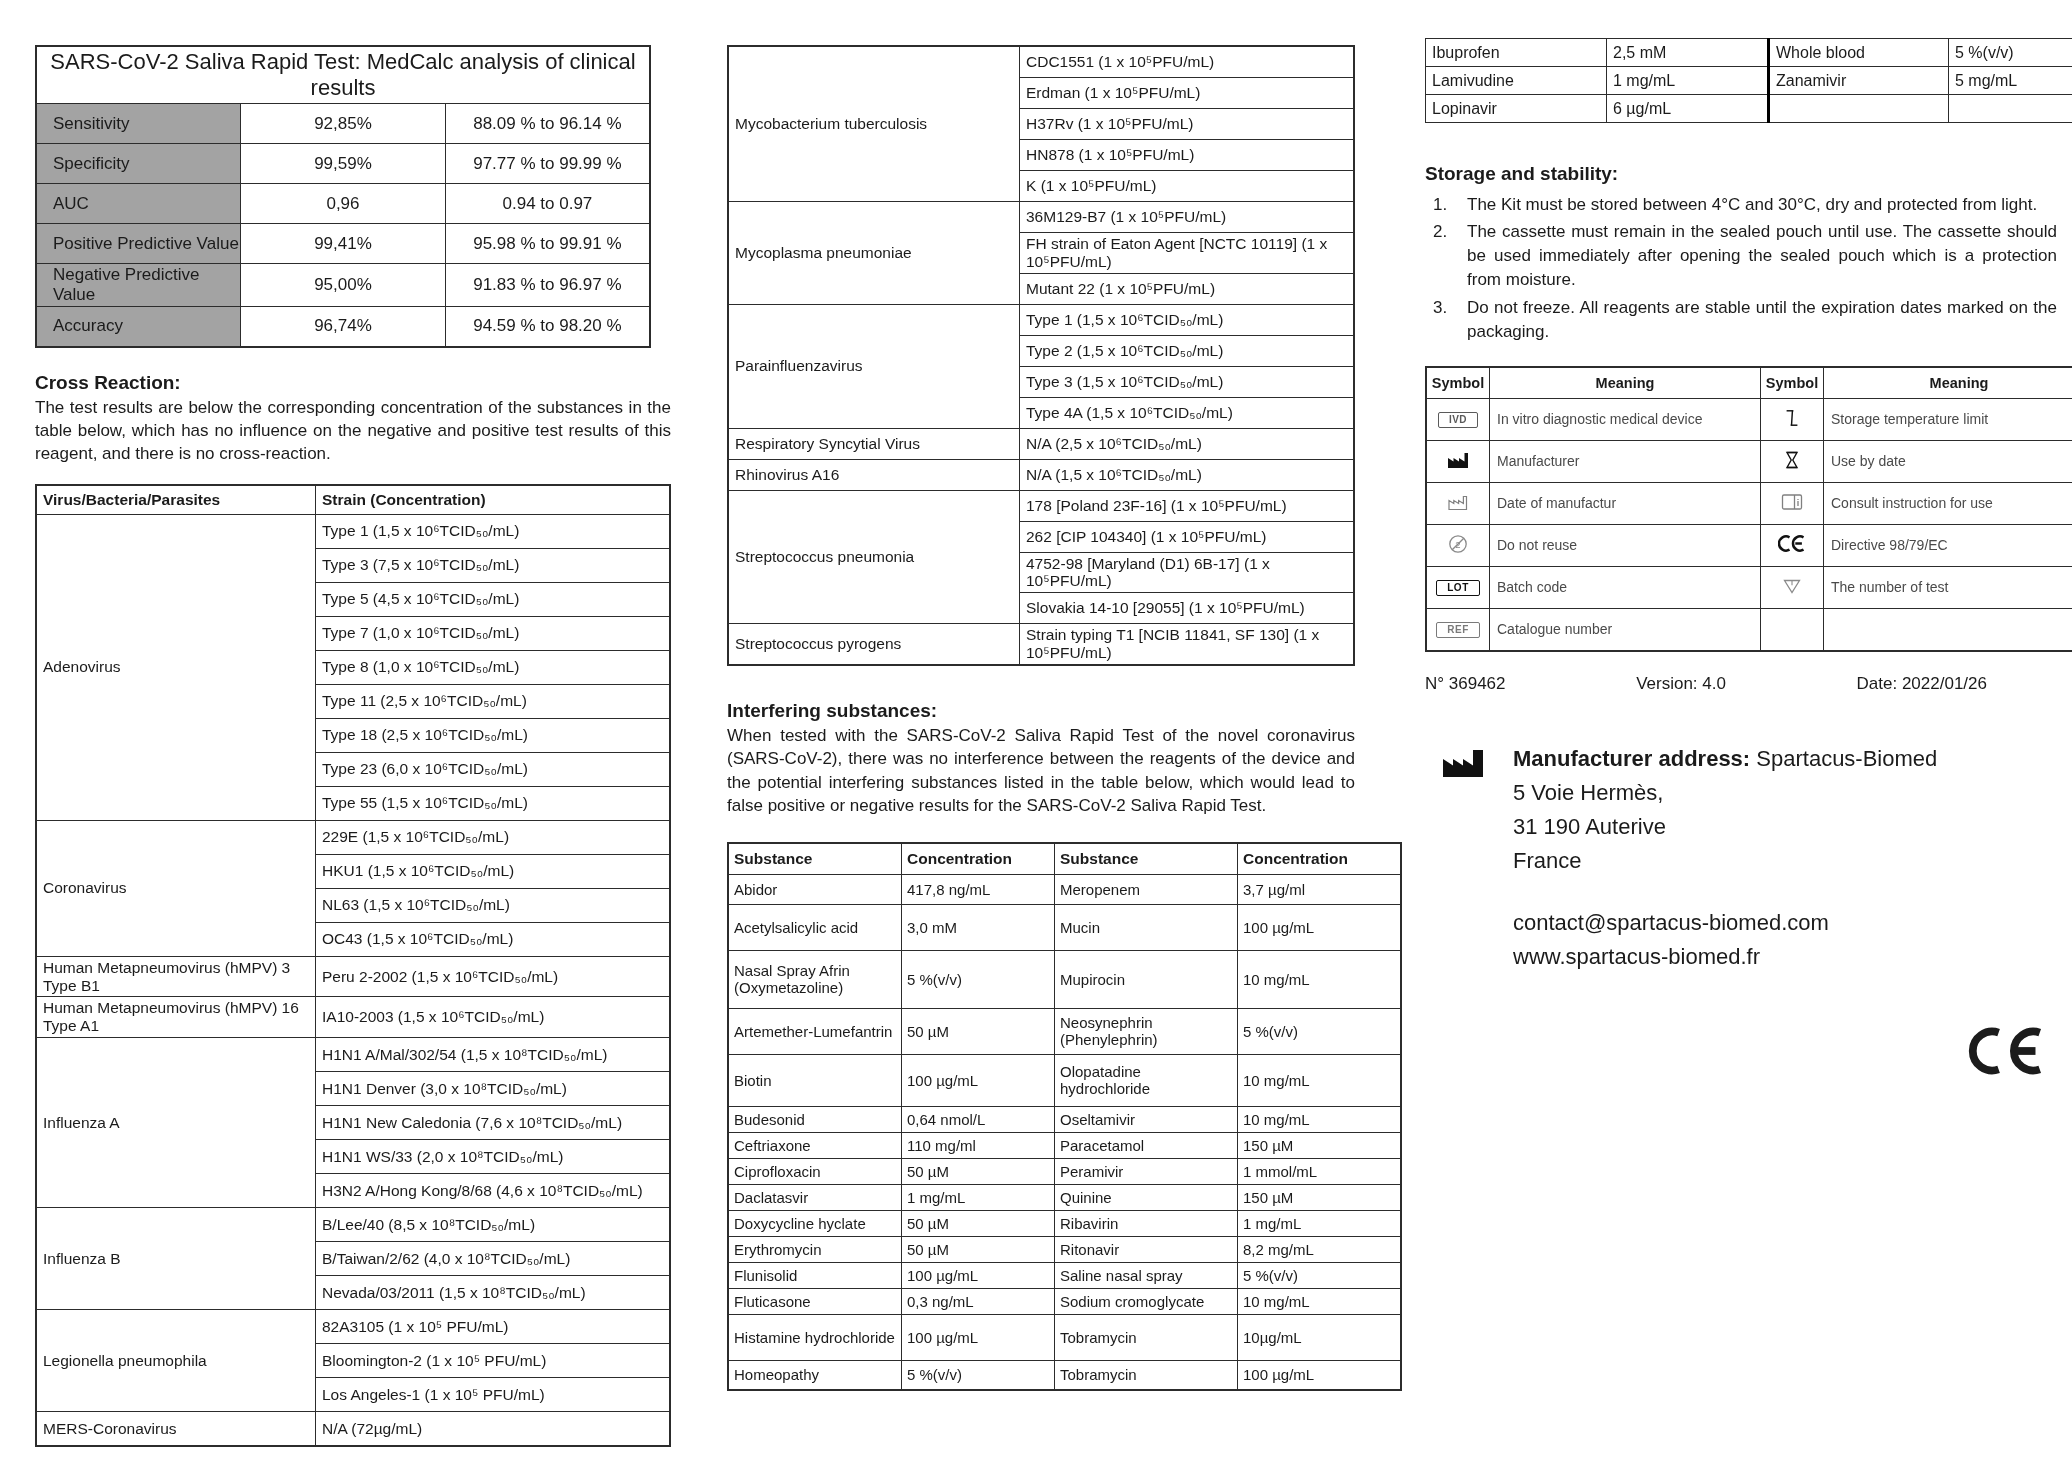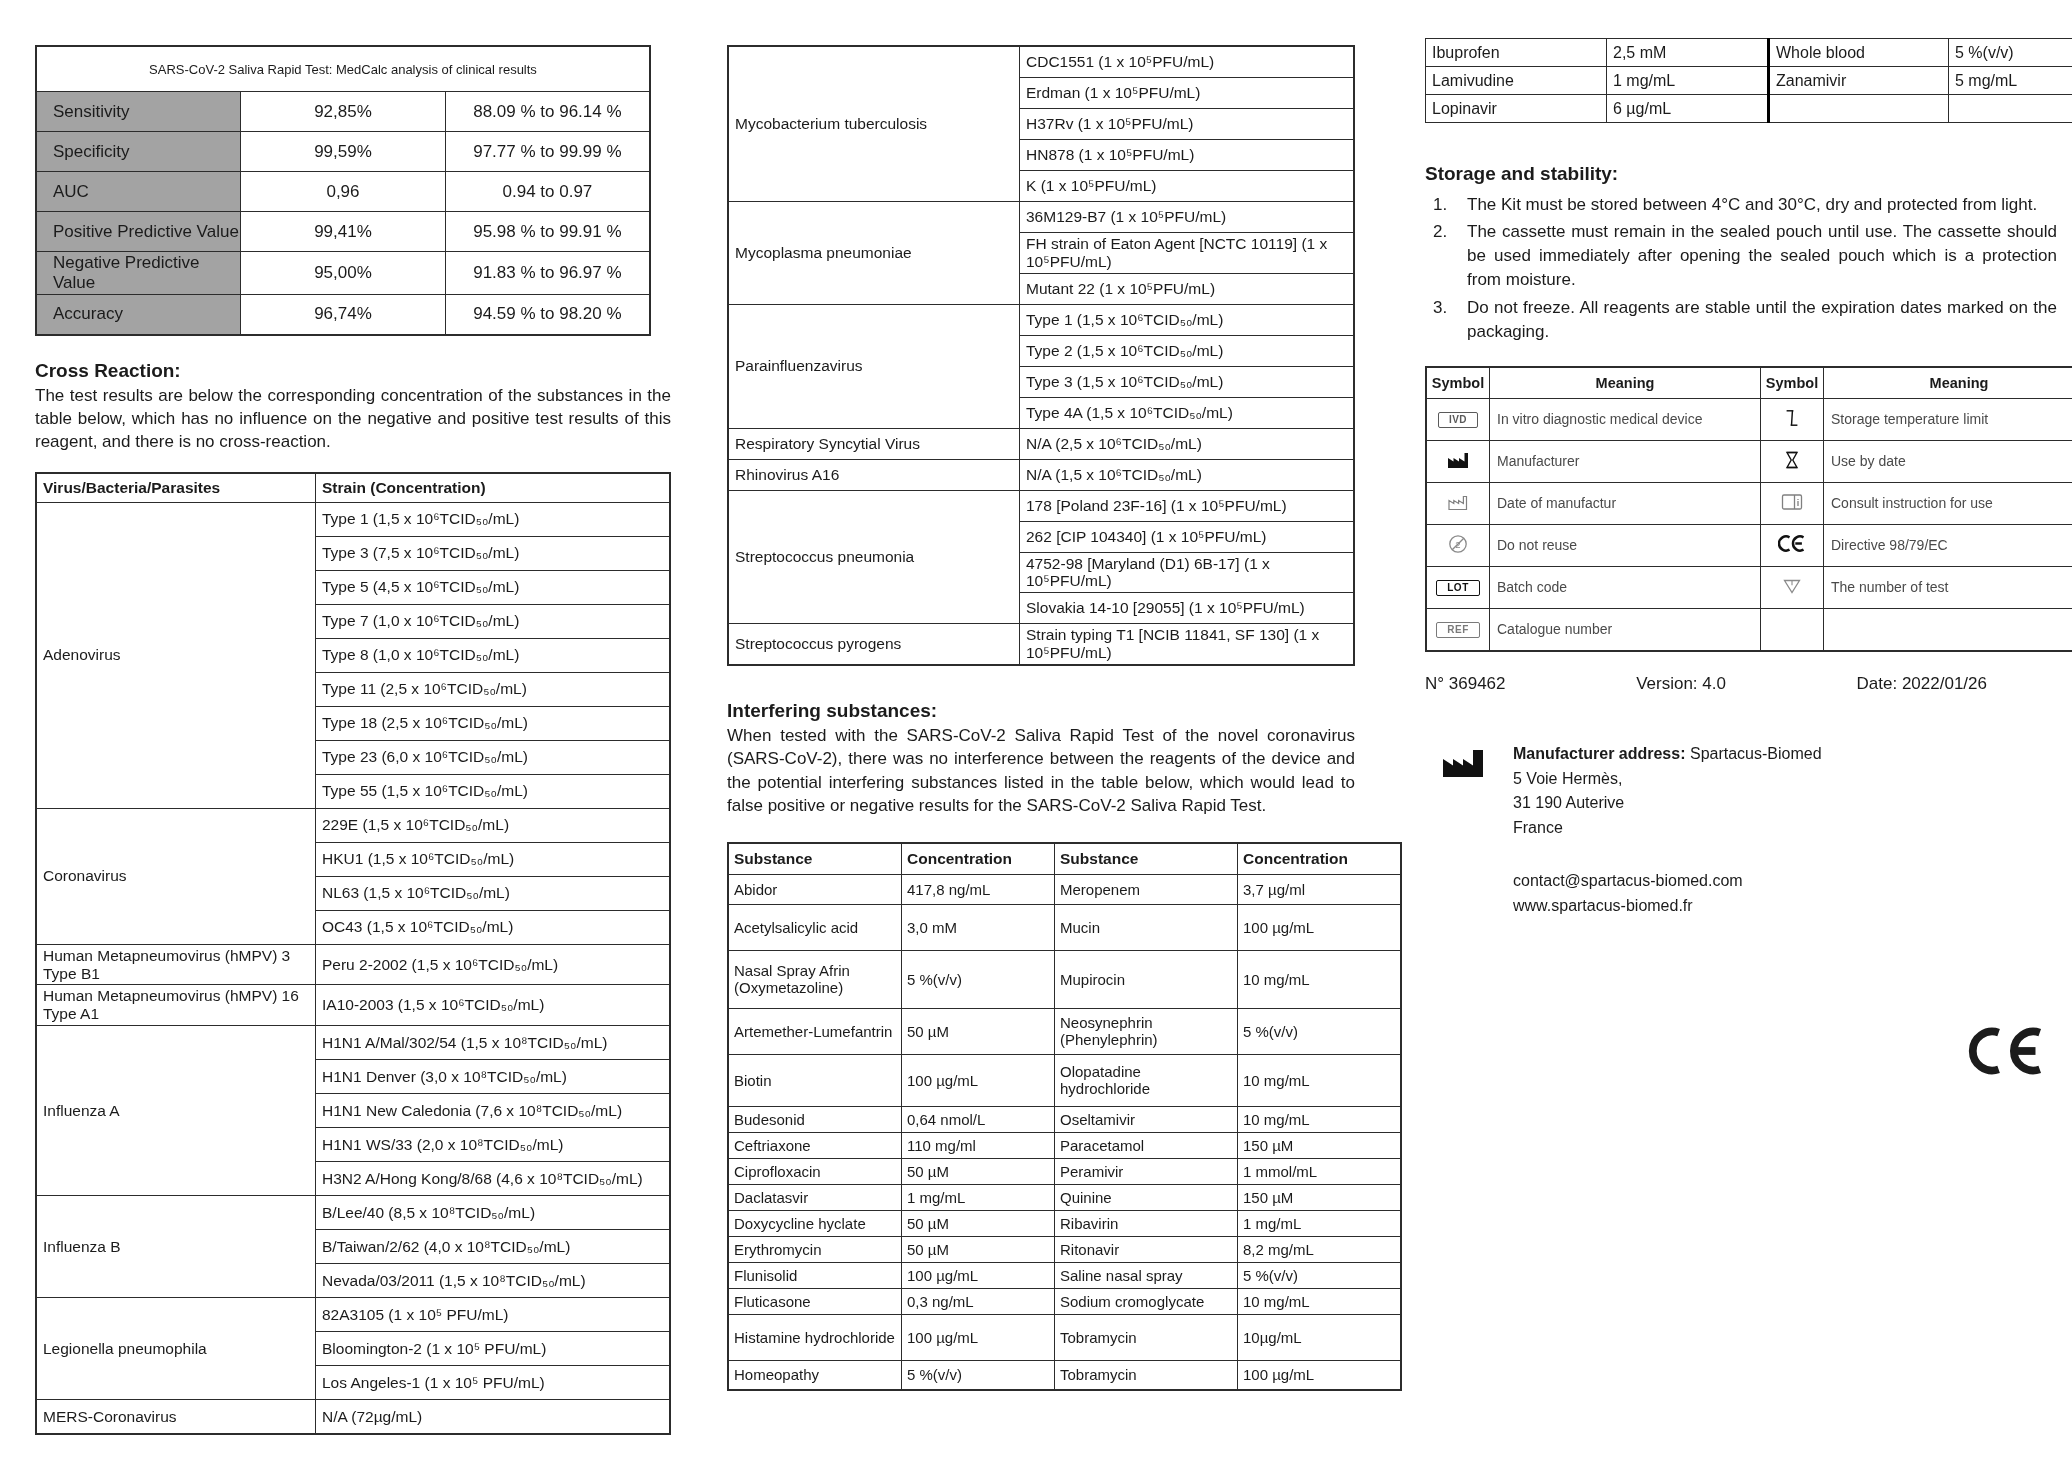--- a/index.html
+++ b/index.html
@@ -9,21 +9,21 @@
   #col-left{left:35px;top:40px;width:636px;}
   #col-mid{left:727px;top:45px;width:628px;}
   #col-right{left:1425px;top:38px;width:632px;}
 
   table{border-collapse:collapse;table-layout:fixed;}
   .bordered{border:2px solid #2c2c2c;}
   .bordered td,.bordered th{border:1px solid #2c2c2c;overflow:hidden;}
 
   
   #medcalc{width:616px;font-size:17px;margin-top:5px;}
-  #medcalc .title-cell{height:40px;text-align:center;font-weight:normal;font-size:13px;padding:2px 6px;}
+  #medcalc .title-cell{height:40px;text-align:center;font-weight:normal;font-size:22px;padding:2px 6px;}
   #medcalc .hdr-row td{height:38px;text-align:center;}
   #medcalc tbody tr{height:40px;}
   .metric-label{background:#a3a3a3;text-align:left;padding-left:16px;width:272px;}
   .metric-result{width:126px;text-align:center;}
   .metric-ci{text-align:center;}
 
   .section-heading{font-size:19px;font-weight:bold;margin:0;}
   .para{font-size:17px;line-height:1.38;text-align:justify;margin:2px 0 0;}
   #cross-heading{margin-top:24px;}
 
@@ -66,21 +66,21 @@
   #symbols-table th{height:26px;font-size:14.5px;text-align:center;padding:2px 4px;}
   #symbols-table td{height:37px;}
   .sym-icon-cell{width:54px;text-align:center;vertical-align:middle;}
   .sym-meaning-cell{width:262px;text-align:left;padding:2px 7px;color:#4a4a4a;vertical-align:middle;}
 
   .badge{display:inline-block;border:1.5px solid currentColor;font-weight:bold;font-size:10px;
          padding:0 10px;line-height:14px;border-radius:2px;letter-spacing:.5px;}
 
   .release-row{display:flex;justify-content:space-between;width:562px;margin-top:22px;font-size:17px;gap:12px;}
 
-  .mfr{margin-top:48px;position:relative;padding-left:88px;font-size:16px;line-height:1.55;}
+  .mfr{margin-top:48px;position:relative;padding-left:88px;font-size:22px;line-height:1.55;}
   .mfr-label{font-weight:bold;}
   .factory-large{position:absolute;left:16px;top:2px;}
   .mfr-contact{margin-top:28px;}
 
   .ce-large{position:absolute;left:1966px;top:1026px;}
 </style>
 </head>
 <body>
 
 <div class="page">

